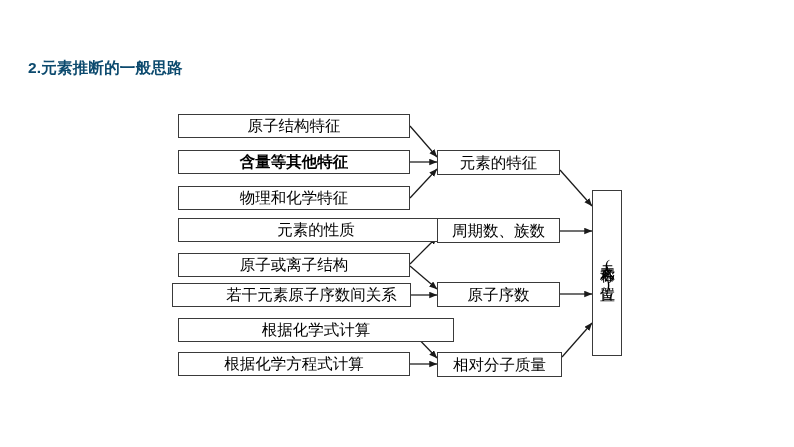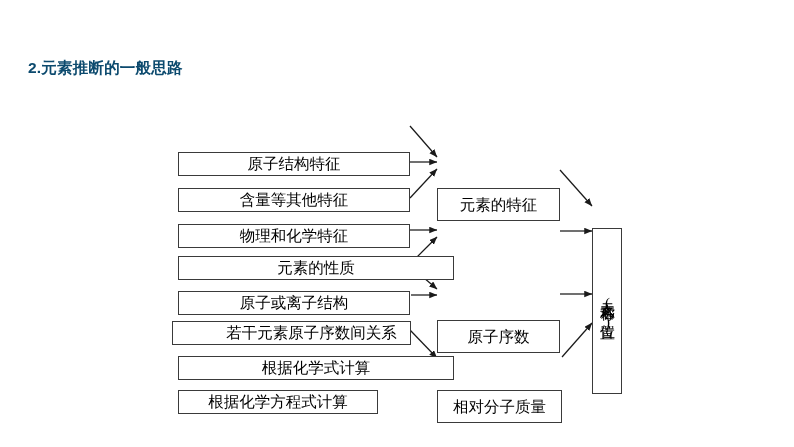--- a/index.html
+++ b/index.html
@@ -39,27 +39,26 @@
     border: 1.2px solid #3a3a3a;
     background: #ffffff;
     color: #000000;
     display: flex;
     align-items: center;
     justify-content: center;
     font-size: 15.5px;
     line-height: 1;
     white-space: nowrap;
     z-index: 3;
-    margin-top: 38px;
   }
   .node-left {
     height: 24px;
   }
   .node-mid {
-    height: 33px;
+    height: 25px;
   }
   .node-vert {
     writing-mode: vertical-rl;
     text-orientation: upright;
     letter-spacing: 1px;
     padding: 4px 0;
     font-size: 15px;
   }
   svg.links {
     position: absolute;
@@ -112,44 +111,47 @@
 
         <path d="M560,294 L592,294"></path>
 
         <path d="M562,357 L592,323"></path>
       </g>
     </svg>
 
     <div class="node node-left" style="left:178px; top:114px; width:232px;">
       <span>原子结构特征</span>
     </div>
-    <div class="node node-left" style="left:178px; top:150px; width:232px;">
+    <div class="node node-left" style="left:178px; top:150px; width:232px;font-weight:bold;">
       <span>含量等其他特征</span>
     </div>
     <div class="node node-left" style="left:178px; top:186px; width:232px;">
       <span>物理和化学特征</span>
     </div>
     <div class="node node-left" style="left:178px; top:218px; width:276px;">
       <span>元素的性质</span>
     </div>
     <div class="node node-left" style="left:178px; top:253px; width:232px;">
       <span>原子或离子结构</span>
     </div>
     <div class="node node-left" style="left:172px; top:283px; width:239px;padding-left:40px;">
       <span>若干元素原子序数间关系</span>
     </div>
     <div class="node node-left" style="left:178px; top:318px; width:276px;">
       <span>根据化学式计算</span>
     </div>
-    <div class="node node-left" style="left:178px; top:352px; width:200px;">
+    <div class="node node-left" style="left:178px; top:352px; width:232px;">
       <span>根据化学方程式计算</span>
     </div>
 
     <div class="node node-mid" style="left:437px; top:150px; width:123px;">
       <span>元素的特征</span>
+    </div>
+    <div class="node node-mid" style="left:437px; top:218px; width:123px;">
+      <span>周期数、族数</span>
     </div>
     <div class="node node-mid" style="left:437px; top:282px; width:123px;">
       <span>原子序数</span>
     </div>
     <div class="node node-mid" style="left:437px; top:352px; width:125px;">
       <span>相对分子质量</span>
     </div>
 
     <div class="node node-vert" style="left:592px; top:190px; width:30px; height:166px;">
       <span>元素名称(位置)</span>

